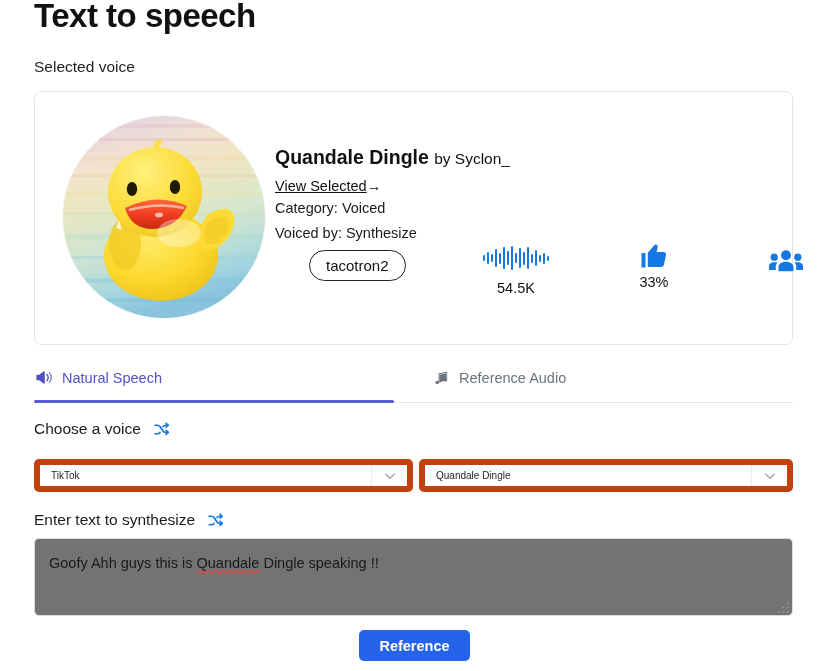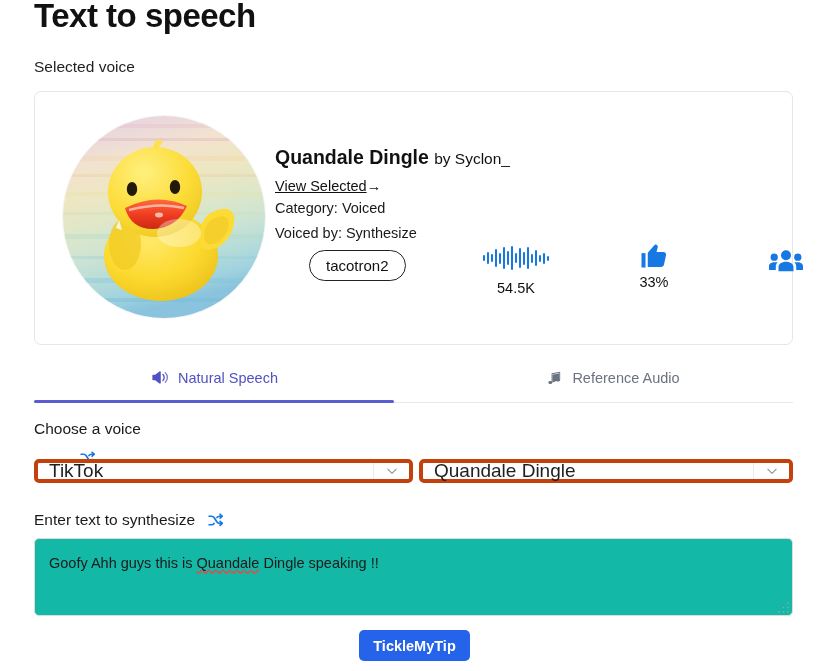--- a/index.html
+++ b/index.html
@@ -73,60 +73,60 @@
     vertical-align: middle; border-radius: 1px;
   }
 
   
   .tabs {
     position: absolute; left: 34px; top: 353px; width: 759px; height: 50px;
     border-bottom: 1px solid #e8e8e8;
   }
   .tab {
     position: absolute; top: 0; height: 49px; width: 360px;
-    display: flex; align-items: center; justify-content: center;
+    display: flex; align-items: center; 
     gap: 9px; font-size: 14.5px; cursor: pointer;
   }
   .tab-natural { left: 0; color: #4f51c4; }
   .tab-natural::after {
     content: ""; position: absolute; left: 0; bottom: -1px;
     width: 360px; height: 3px; background: #5a5dd0; border-radius: 2px;
   }
   .tab-reference { left: 399px; color: #6b7280; }
   .tab .tico { display: inline-flex; align-items: center; }
 
   
   .field-label {
     position: absolute; font-size: 15.5px; color: #1a1a1a;
     display: flex; align-items: center; gap: 12px;
   }
-  .label-choose { left: 34px; top: 420px; flex-direction: column; }
+  .label-choose { left: 34px; top: 420px; }
   .label-enter  { left: 34px; top: 511px; }
 
   .shuffle { display: inline-flex; }
 
   .select {
-    position: absolute; height: 24px;
-    border: 4px solid #c2410c; border-radius: 5px; background: #fff;
+    position: absolute; height: 33px;
+    border: 6px solid #c2410c; border-radius: 5px; background: #fff;
     display: flex; align-items: center;
-    font-size: 19px; color: #1f1f1f; padding-left: 11px;
+    font-size: 10px; color: #1f1f1f; padding-left: 11px;
     cursor: pointer;
   }
   .select .chev-wrap {
     position: absolute; right: 0; top: 0; height: 100%;
     width: 36px; display: flex; align-items: center; justify-content: center;
     border-left: 1px solid #ececec;
   }
   .select-category { left: 34px; top: 459px; width: 379px; }
   .select-voice    { left: 419px; top: 459px; width: 374px; }
 
   
   .textarea-box {
     position: absolute; left: 34px; top: 538px; width: 759px; height: 78px;
-    border: 1px solid #dcdcdc; border-radius: 5px; background: #14b8a6;
+    border: 1px solid #dcdcdc; border-radius: 5px; background: #737373;
   }
   .textarea-text {
     position: absolute; left: 14px; top: 14px; right: 14px;
     font-size: 14.5px; color: #1a1a1a; line-height: 20px;
   }
   .spell {
     text-decoration: underline wavy #e04a4a;
     text-decoration-skip-ink: none;
   }
   .resize-handle {
@@ -347,15 +347,15 @@
         <circle cx="10" cy="2" r="0.8"></circle>
           <circle cx="10" cy="6" r="0.8"></circle>
           <circle cx="6" cy="6" r="0.8"></circle>
         <circle cx="10" cy="10" r="0.8"></circle>
           <circle cx="6" cy="10" r="0.8"></circle>
           <circle cx="2" cy="10" r="0.8"></circle>
       </svg>
     </span>
   </div>
 
-  <button class="synth-btn">TickleMyTip</button>
+  <button class="synth-btn">Reference</button>
 
 </div>
 
 </body></html>

